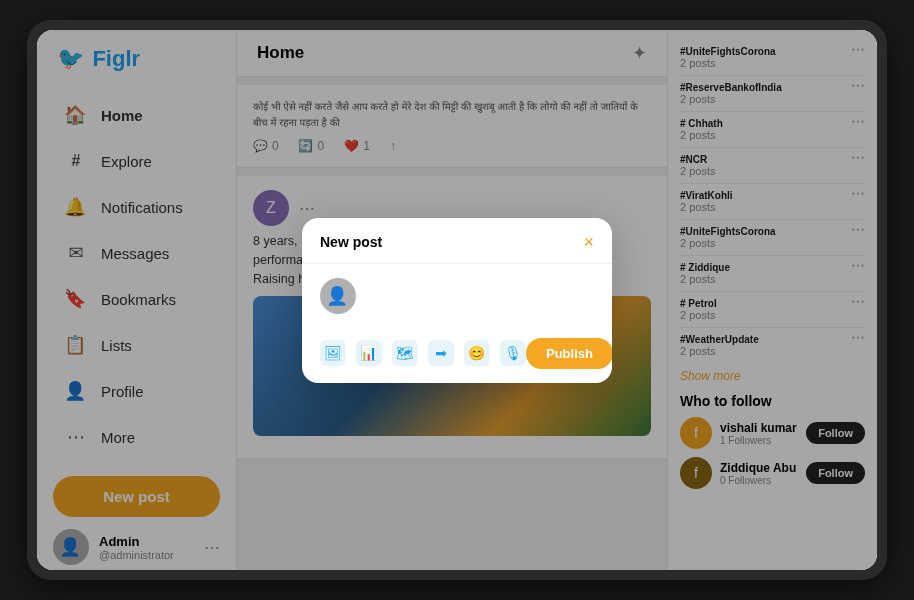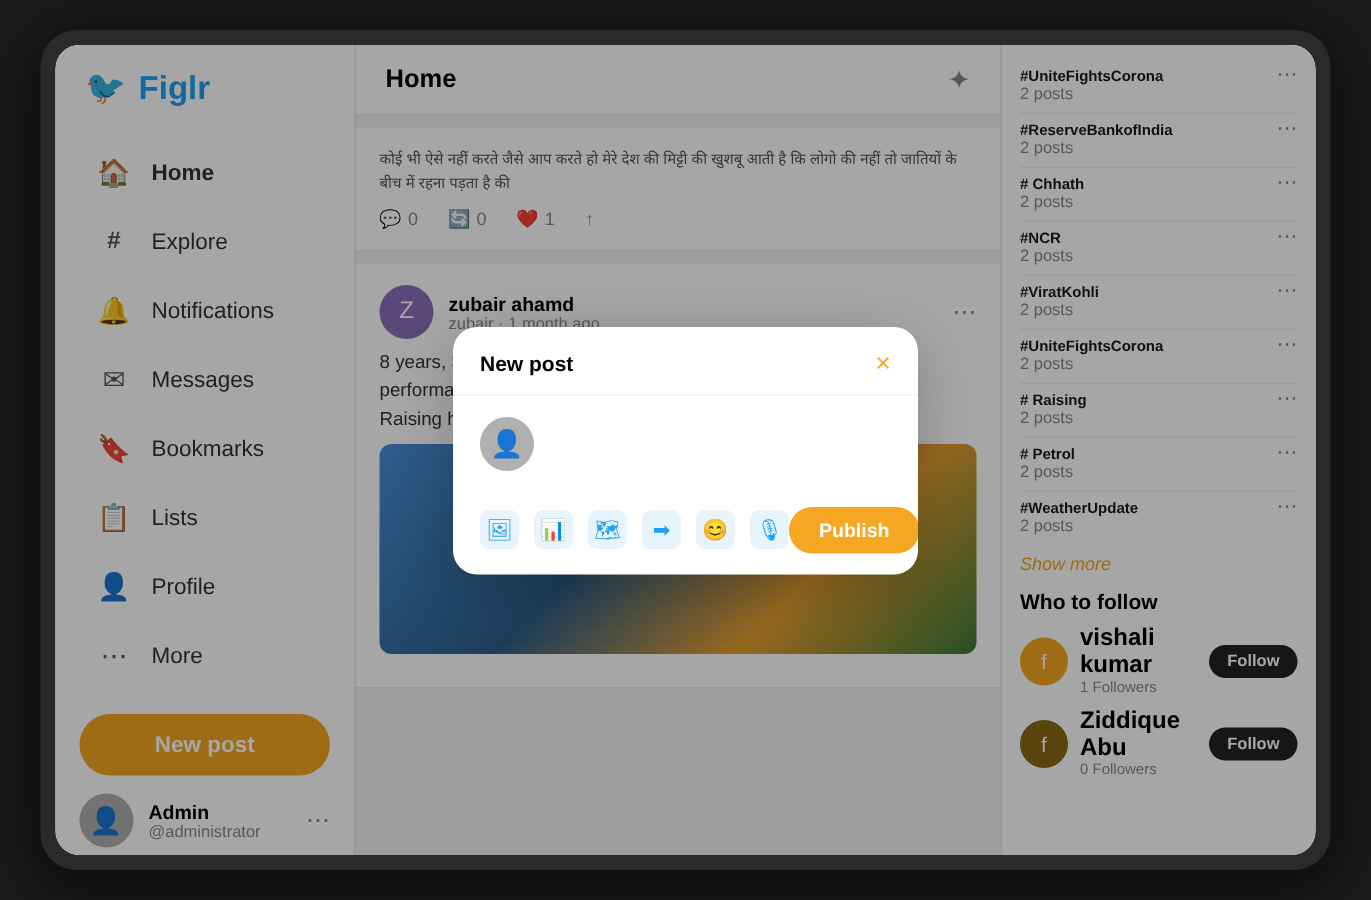--- a/index.html
+++ b/index.html
@@ -224,21 +224,21 @@
       border-radius: 50%;
       background: #c0c0c0;
       display: flex;
       align-items: center;
       justify-content: center;
       font-size: 14px;
       color: #fff;
       flex-shrink: 0;
     }
     .follow-info { flex: 1; }
-    .follow-name { font-size: 16px; font-weight: 600; }
+    .follow-name { font-size: 12px; font-weight: 600; }
     .follow-followers { font-size: 10px; color: #888; }
     .follow-btn {
       background: #222;
       color: #fff;
       border: none;
       border-radius: 20px;
       padding: 5px 12px;
       font-size: 11px;
       font-weight: 600;
       cursor: pointer;
@@ -416,27 +416,20 @@
             </span>
             <span class="tweet-action">
               <span>↑</span>
             </span>
           </div>
         </div>
 
         <div class="tweet-card">
           <div class="tweet-header">
             <div class="tweet-avatar" style="background:#8a6fbe;">Z</div>
-            <div class="tweet-meta">
-              <div class="tweet-name">zubair ahamd</div>
-              <div class="tweet-handle">
-                <span>zubair</span>
-                · <span>1 month ago</span>
-              </div>
-            </div>
             <span class="tweet-more">⋯</span>
           </div>
           <div class="tweet-body">
             8 years, 355 international wickets and so many match-winning performances<br>Raising hands
           </div>
           <div class="tweet-image">
             <span class="tweet-image-label">INDIA</span>
           </div>
         </div>
       </div>
@@ -468,21 +461,21 @@
             <div class="trending-tag">#ViratKohli</div>
             <div class="trending-posts">2 posts</div>
             <span class="trending-more-btn" style="float: right; margin-top: -28px;">⋯</span>
           </div>
           <div class="trending-item">
             <div class="trending-tag">#UniteFightsCorona</div>
             <div class="trending-posts">2 posts</div>
             <span class="trending-more-btn" style="float: right; margin-top: -28px;">⋯</span>
           </div>
           <div class="trending-item">
-            <div class="trending-tag"># Raising</div>
+            <div class="trending-tag"># Ziddique</div>
             <div class="trending-posts">2 posts</div>
             <span class="trending-more-btn" style="float: right; margin-top: -28px;">⋯</span>
           </div>
           <div class="trending-item">
             <div class="trending-tag"># Petrol</div>
             <div class="trending-posts">2 posts</div>
             <span class="trending-more-btn" style="float: right; margin-top: -28px;">⋯</span>
           </div>
           <div class="trending-item">
             <div class="trending-tag">#WeatherUpdate</div>

